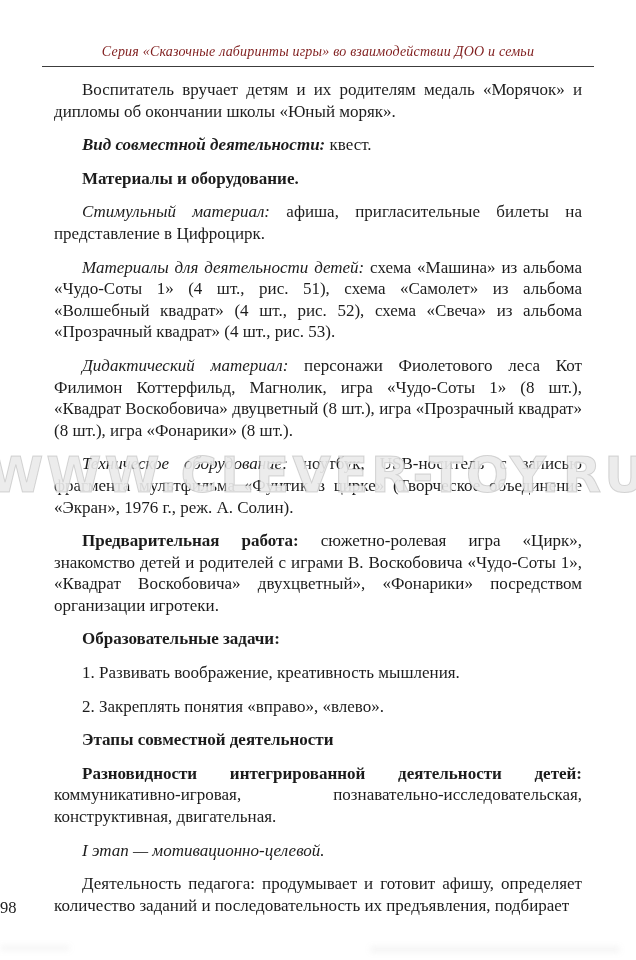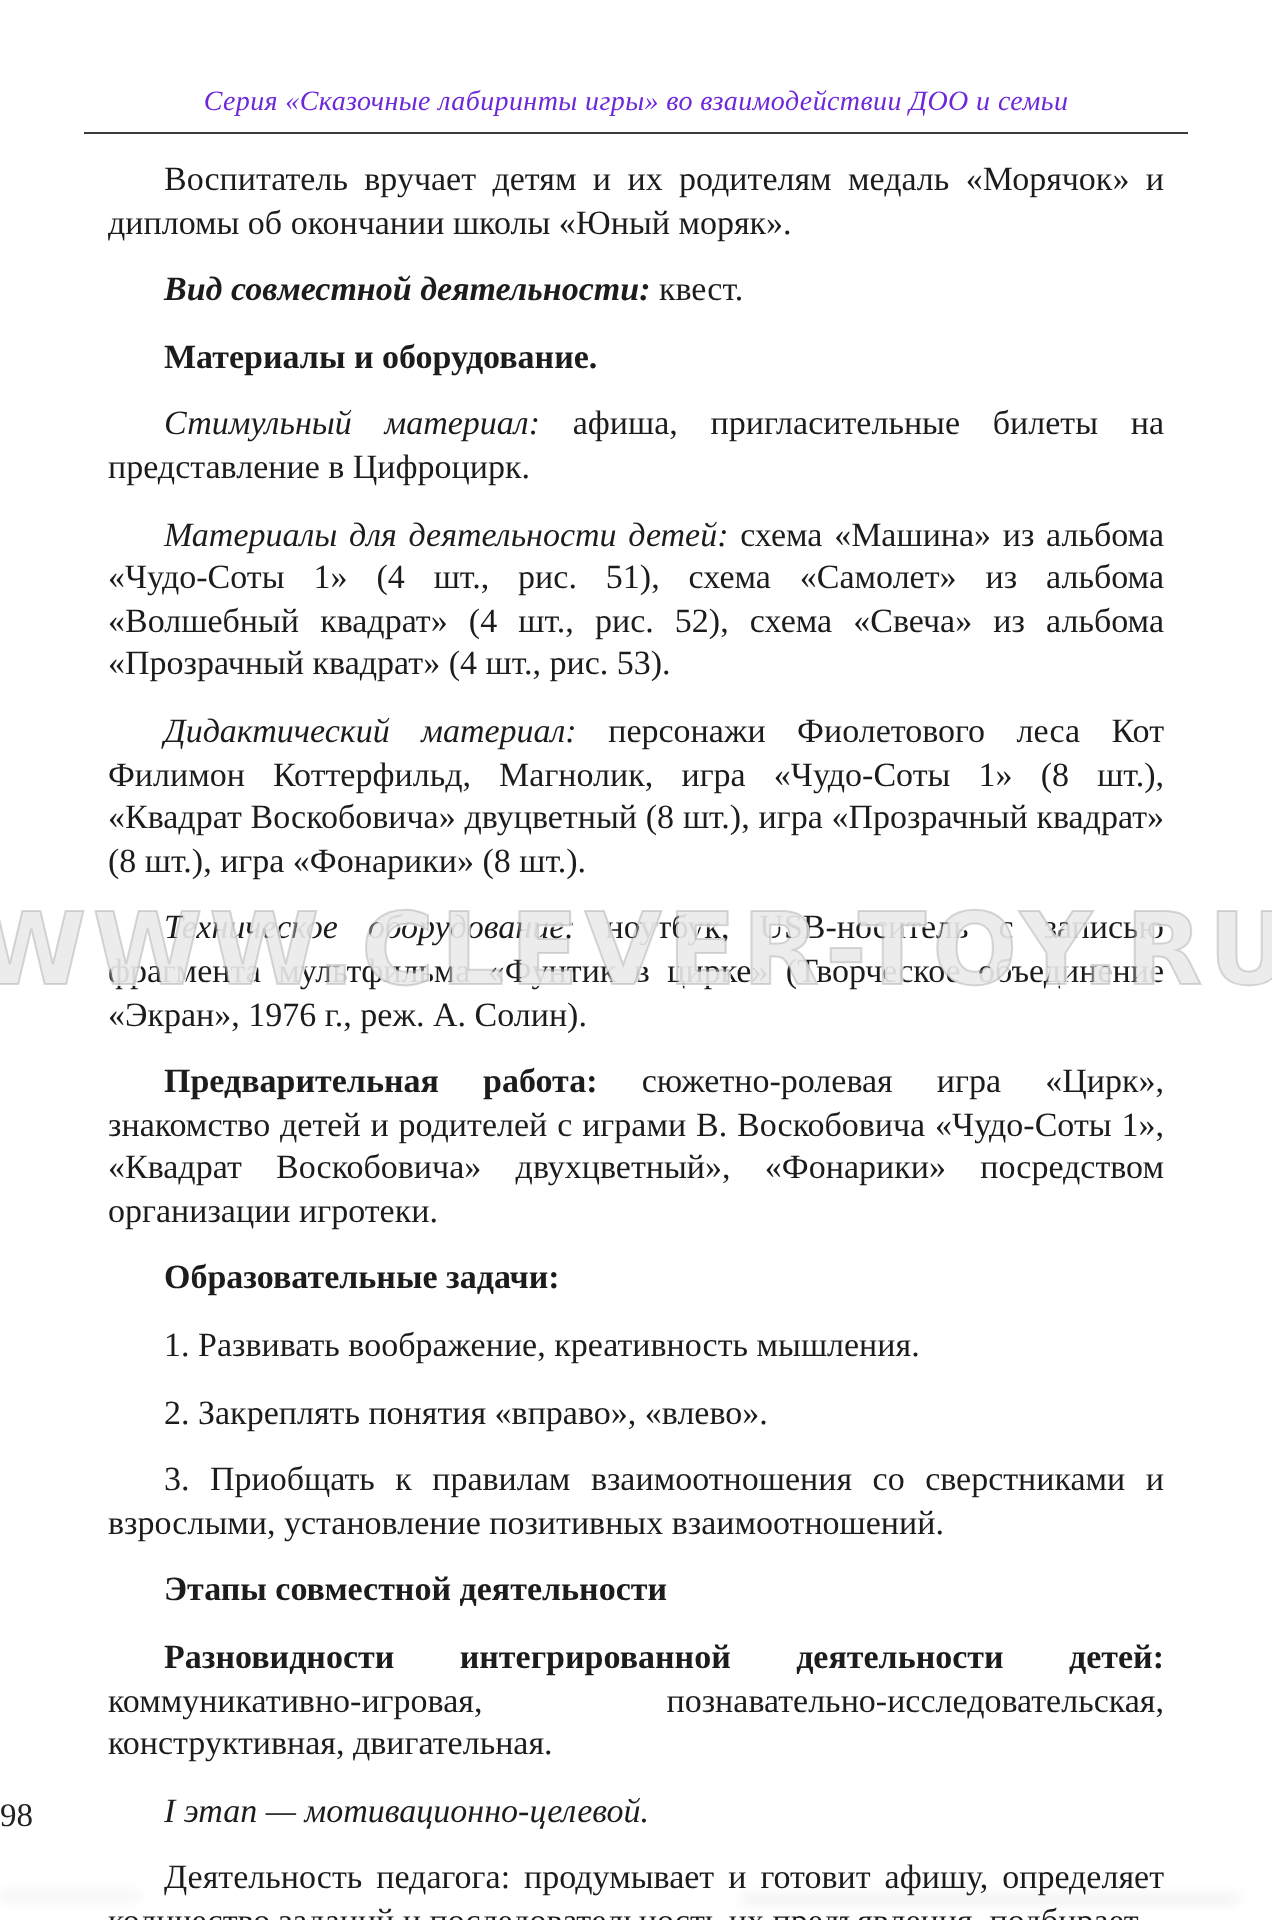--- a/index.html
+++ b/index.html
@@ -14,21 +14,21 @@
   .page {
     position: absolute; inset: 0;
     padding: 0 42px;
     box-sizing: border-box;
   }
   .running-head {
     margin-top: 44px;
     text-align: center;
     font-style: italic;
     font-size: 14px;
-    color: #6d28d9;
+    color: #7f1d1d;
     letter-spacing: 0.2px;
   }
   .head-rule {
     height: 0;
     border-top: 1.4px solid #3c3c3c;
     margin-top: 6px;
   }
   .intro {
     margin: 19px 0 0 0;
   }
@@ -99,21 +99,20 @@
       <p class="para"><span class="label bold-italic">Вид совместной деятельности:</span> квест.</p>
       <p class="para"><span class="label bold">Материалы и оборудование.</span></p>
       <p class="para"><span class="label italic">Стимульный материал:</span> афиша, пригласительные билеты на представление в Цифроцирк.</p>
       <p class="para"><span class="label italic">Материалы для деятельности детей:</span> схема «Машина» из альбома «Чудо-Соты 1» (4 шт., рис. 51), схема «Самолет» из альбома «Волшебный квадрат» (4 шт., рис. 52), схема «Свеча» из альбома «Прозрачный квадрат» (4 шт., рис. 53).</p>
       <p class="para"><span class="label italic">Дидактический материал:</span> персонажи Фиолетового леса Кот Филимон Коттерфильд, Магнолик, игра «Чудо-Соты 1» (8 шт.), «Квадрат Воскобовича» двуцветный (8 шт.), игра «Прозрачный квадрат» (8 шт.), игра «Фонарики» (8 шт.).</p>
       <p class="para"><span class="label italic">Техническое оборудование:</span> ноутбук, USB-носитель с записью фрагмента мультфильма «Фунтик в цирке» (Творческое объединение «Экран», 1976 г., реж. А. Солин).</p>
       <p class="para"><span class="label bold">Предварительная работа:</span> сюжетно-ролевая игра «Цирк», знакомство детей и родителей с играми В. Воскобовича «Чудо-Соты 1», «Квадрат Воскобовича» двухцветный», «Фонарики» посредством организации игротеки.</p>
       <p class="para"><span class="label bold">Образовательные задачи:</span></p>
       <p class="para">1.  Развивать воображение, креативность мышления.</p>
       <p class="para">2.  Закреплять понятия «вправо», «влево».</p>
-      <p class="para">3.  Приобщать к правилам взаимоотношения со сверстниками и взрослыми, установление позитивных взаимоотношений.</p>
       <p class="para"><span class="label bold">Этапы совместной деятельности</span></p>
       <p class="para"><span class="label bold">Разновидности интегрированной деятельности детей:</span> коммуникативно-игровая, познавательно-исследовательская, конструктивная, двигательная.</p>
       <p class="para"><span class="label italic">I этап — мотивационно-целевой.</span></p>
       <p class="para">Деятельность педагога: продумывает и готовит афишу, определяет количество заданий и последовательность их предъявления, подбирает</p>
     </div>
 
   <div class="page-number">98</div>
 </div>
 
 <div class="watermark">WWW.CLEVER-TOY.RU</div>

